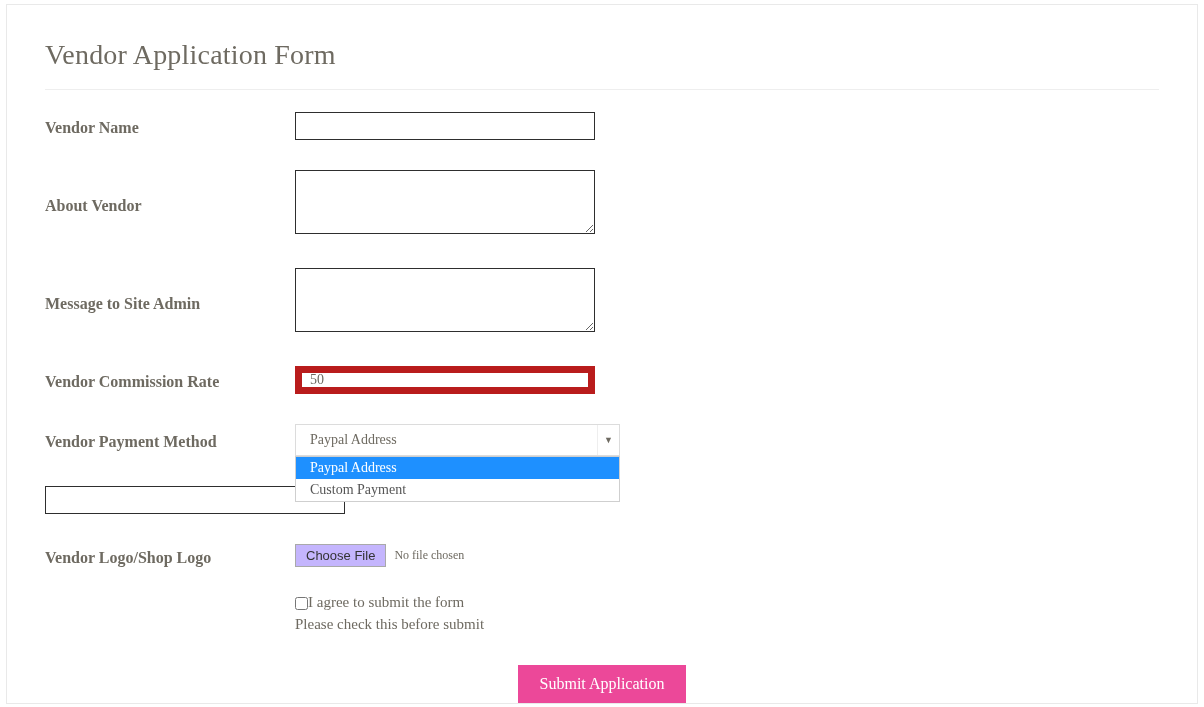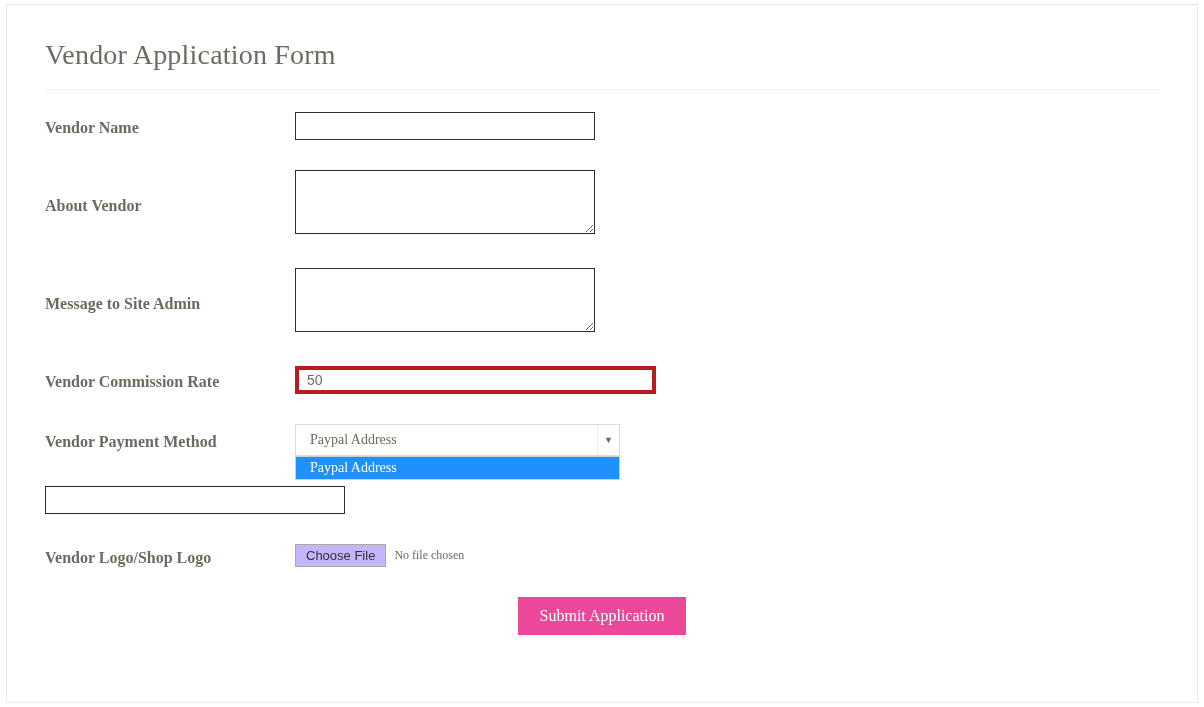--- a/index.html
+++ b/index.html
@@ -63,25 +63,25 @@
     height: 64px;
     border: 1px solid #2e2e2e;
     background: #fff;
     font-family: Georgia, serif;
     font-size: 14px;
     padding: 4px 6px;
     resize: both;
     color: #6e6a61;
   }
   .num-input {
-    width: 361px;
+    width: 300px;
     height: 28px;
-    border: 4px solid #b91c1c;
-    background: #fff;
-    font-family: Liberation Sans, sans-serif;
+    border: 7px solid #b91c1c;
+    background: #fff;
+    font-family: Liberation Serif, serif;
     font-size: 14px;
     padding: 2px 8px;
     color: #6e6a61;
   }
   .select-wrap {
     position: relative;
     width: 322px;
   }
   .select-box {
     width: 325px;
@@ -228,38 +228,45 @@
     <div class="row">
       <div class="label-col">Vendor Payment Method</div>
       <div class="field-col">
         <div class="select-wrap">
           <div class="select-box">
             <span>Paypal Address</span>
             <span class="select-caret">▼</span>
           </div>
           <div class="dropdown">
             <div class="dropdown-item selected">Paypal Address</div>
+            <div class="dropdown-item">Custom Payment</div>
           </div>
         </div>
       </div>
     </div>
 
     <div class="row paypal-row">
       <div class="field-col">
         <input type="text" class="text-input" value="" style="">
       </div>
     </div>
 
     <div class="row file-row">
       <div class="label-col">Vendor Logo/Shop Logo</div>
       <div class="field-col">
         <button type="button" class="file-btn">Choose File</button>
         <span class="file-status">No file chosen</span>
       </div>
     </div>
 
+    <div class="agree-row">
+      <div class="agree-line">
+        <input type="checkbox" style=""><span>I agree to submit the form</span>
+      </div>
+      <div class="agree-line">Please check this before submit</div>
+    </div>
 
     <div class="submit-wrap">
       <button type="button" class="submit-btn">Submit Application</button>
     </div>
 
   </div>
 </div>
 
 </body></html>

